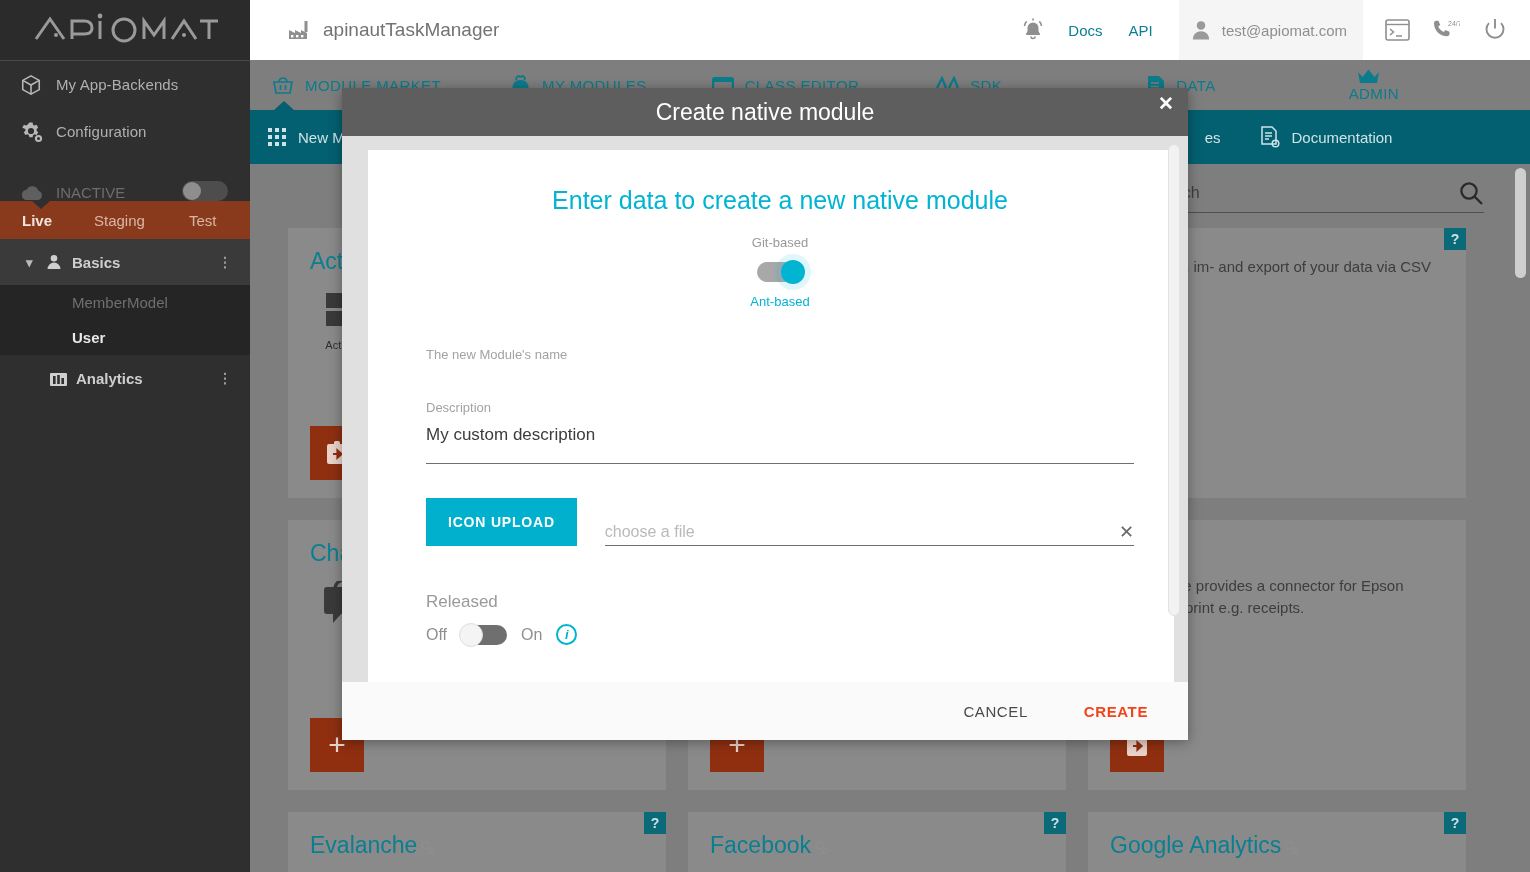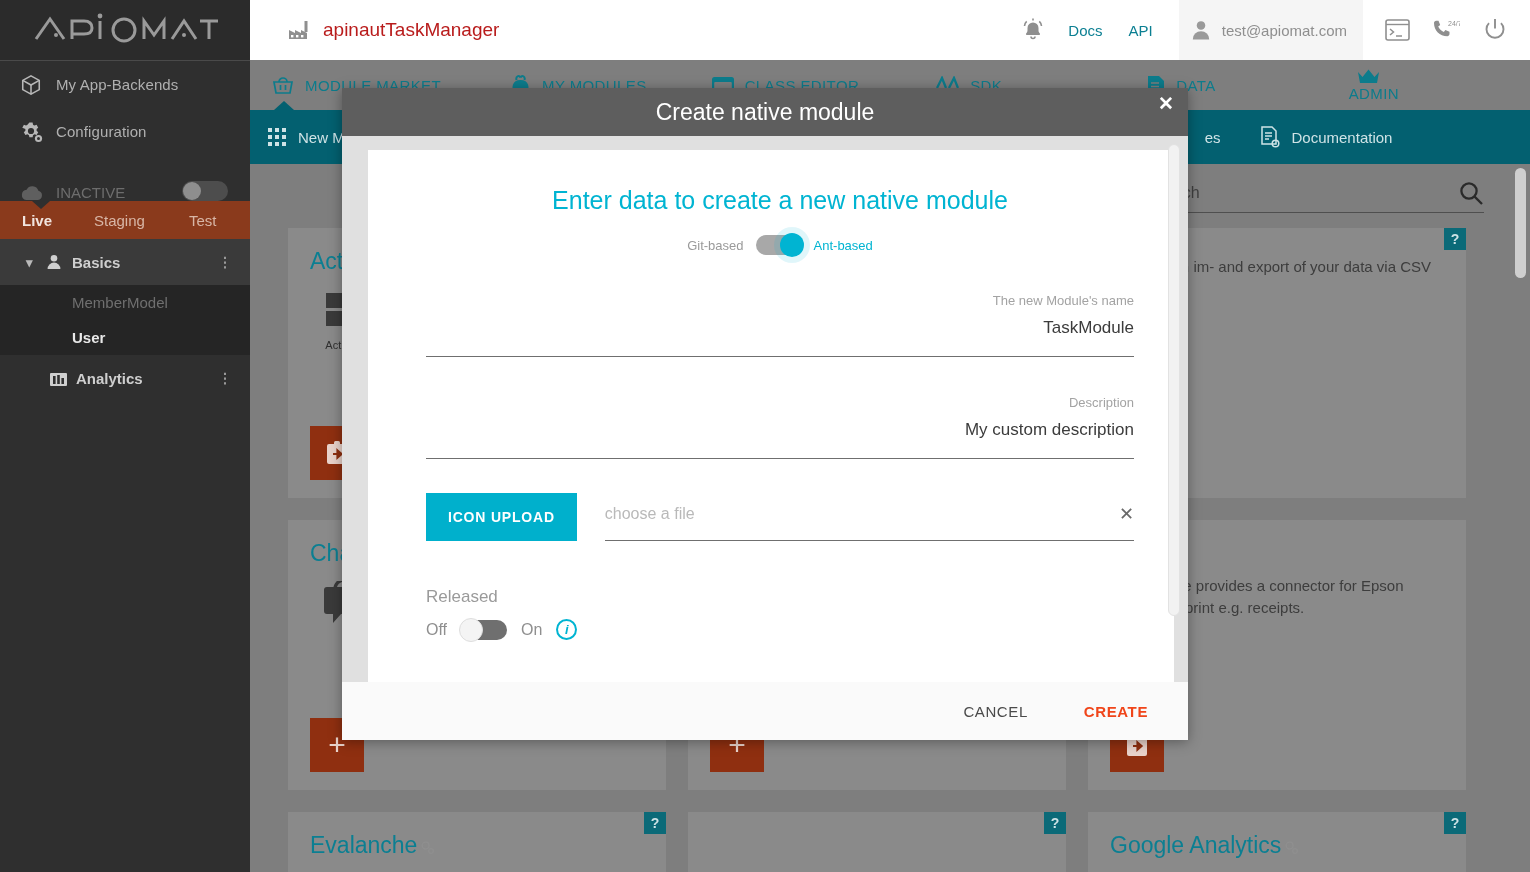--- a/index.html
+++ b/index.html
@@ -76,21 +76,21 @@
     padding-left: 72px; font-size: 15px; background:#252525;
   }
   .tree-leaf.dim { color:#6f6f6f;text-align:right; }
   .tree-leaf.norm { color:#b5b5b5; }
   .tree-leaf.sel { color:#e8e8e8; font-weight:bold; }
   .tree-group.analytics { background:#2f2f2f;padding-left:30px; }
 
   
   #main { position:absolute; left:250px; top:0; width:1280px; height:872px; background:#fff; }
   .topbar { height:60px; display:flex; align-items:center; background:#fff; }
-  .app-title { display:flex; align-items:center; margin-left:38px; font-size:19px; color:#b91c1c; }
+  .app-title { display:flex; align-items:center; margin-left:38px; font-size:19px; color:#737373; }
   .app-title .ico { margin-right:13px; display:flex; }
   .top-right { margin-left:auto; display:flex; align-items:center; height:60px; }
   .top-right .bell { margin-right:22px; display:flex; align-items:center;}
   .toplink { color:#0b7f92; font-size:15px; margin-right:26px; text-decoration:none; }
   .user-chip {
     display:flex; align-items:center; height:60px; padding:0 16px 0 12px;
     background:#f5f5f5; color:#8f8f8f; font-size:15px;
   }
   .user-chip .ico { margin-right:11px; display:flex; }
   .top-icon { margin-left: 22px; display:flex; align-items:center; }
@@ -194,45 +194,46 @@
     position:absolute; right:8px; top:8px; width:12px; height:472px;
     background:#f2f2f2; border-radius:7px; border:1px solid #e2e2e2;
   }
   .dlg-title{
     text-align:center; font-size:25px; color:#00b4d2; font-weight:normal;
     margin-top: 6px;
   }
   .switch-row{
     display:flex; align-items:center; justify-content:center; gap:12px;
     margin-top:20px;
+    flex-direction:column;
   }
   .switch-row .lbl-off{ font-size:13px; color:#9a9a9a; }
   .switch-row .lbl-on{ font-size:13px; color:#00b4d2; }
   .sw{
     width:46px; height:20px; border-radius:11px; background:#a8a8a8; position:relative;
   }
   .sw .knob{
     position:absolute; right:-2px; top:-2px; width:24px; height:24px; border-radius:50%;
     background:#00b4d2; box-shadow:0 0 0 6px rgba(0,180,210,.12);
   }
   .sw.off{ background:#6f6f6f; }
   .sw.off .knob{ left:-2px; right:auto; background:#f4f4f4; border:1px solid #dedede; box-shadow:none;}
 
-  .field{ margin-top:38px;text-align:right; }
+  .field{ margin-top:38px; }
   .field .flabel{ font-size:13px; color:#a3a3a3; margin-bottom:10px; }
   .field .fvalue{ font-size:17px; color:#3c3c3c; padding-bottom:18px; border-bottom:1px solid #6f6f6f; }
 
   .upload-row{ margin-top:34px; display:flex; align-items:flex-end; }
   .upload-btn{
     background:#00b0cc; color:#fff; font-size:14px; letter-spacing:.8px;
     padding:16px 22px; font-weight:bold; cursor:pointer;
   }
   .upload-file{
     flex:1; margin-left:28px; display:flex; align-items:center;
-    border-bottom:1px solid #6f6f6f; padding-bottom:15px;
+    border-bottom:1px solid #6f6f6f; padding-bottom:2px;
   }
   .upload-file .ph{ font-size:16px; color:#b9b9b9; }
   .upload-file .clear{ margin-left:auto; font-size:18px; color:#6a6a6a; cursor:pointer;}
 
   .released-block{ margin-top:46px; }
   .released-block .rlabel{ font-size:17px; color:#9a9a9a; margin-bottom:12px; }
   .released-row{ display:flex; align-items:center; gap:14px; }
   .released-row .t{ font-size:16px; color:#8f8f8f; }
   .info-i{
     width:21px; height:21px; border-radius:50%; border:2px solid #00b4d2;
@@ -582,20 +583,29 @@
               <span class="gear">
                 <svg width="15" height="15" viewBox="0 0 15 15" fill="none" stroke="#8f8f8f" stroke-width="1.3">
                   <circle cx="5.6" cy="5.6" r="3.4"></circle>
                     <circle cx="11" cy="11" r="2.3"></circle>
                 </svg>
               </span>
             </h3>
           </div>
           <div class="card">
             <div class="qmark">?</div>
+            <h3>
+              <span>Facebook</span>
+              <span class="gear">
+                <svg width="15" height="15" viewBox="0 0 15 15" fill="none" stroke="#8f8f8f" stroke-width="1.3">
+                  <circle cx="5.6" cy="5.6" r="3.4"></circle>
+                    <circle cx="11" cy="11" r="2.3"></circle>
+                </svg>
+              </span>
+            </h3>
           </div>
           <div class="card">
             <div class="qmark">?</div>
             <h3>
               <span>Google Analytics</span>
               <span class="gear">
                 <svg width="15" height="15" viewBox="0 0 15 15" fill="none" stroke="#8f8f8f" stroke-width="1.3">
                   <circle cx="5.6" cy="5.6" r="3.4"></circle>
                     <circle cx="11" cy="11" r="2.3"></circle>
                 </svg>
@@ -626,21 +636,20 @@
         <div class="switch-row">
           <span class="lbl-off">Git-based</span>
           <span class="sw">
             <span class="knob"></span>
           </span>
           <span class="lbl-on">Ant-based</span>
         </div>
 
         <div class="field">
           <div class="flabel">The new Module's name</div>
-          <div class="fvalue">TaskModule</div>
         </div>
 
         <div class="field">
           <div class="flabel">Description</div>
           <div class="fvalue">My custom description</div>
         </div>
 
         <div class="upload-row">
           <div class="upload-btn">ICON UPLOAD</div>
           <div class="upload-file">

